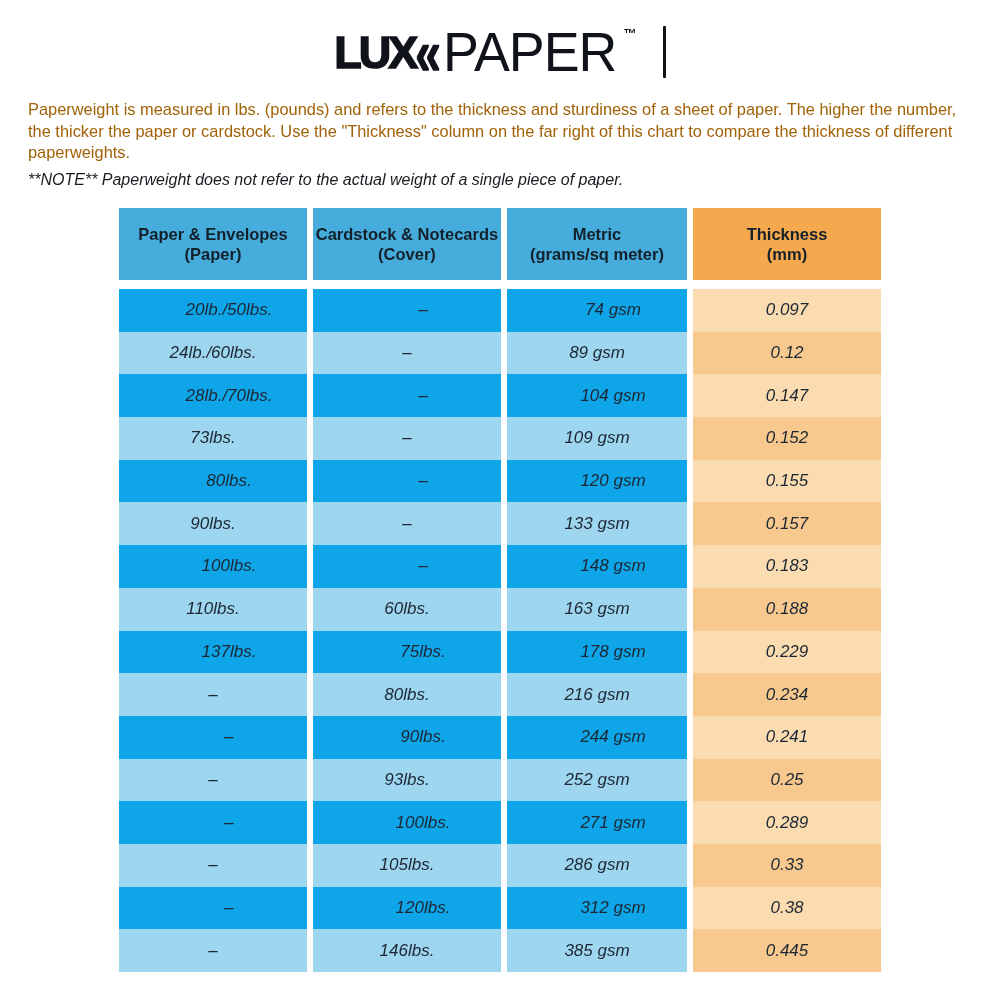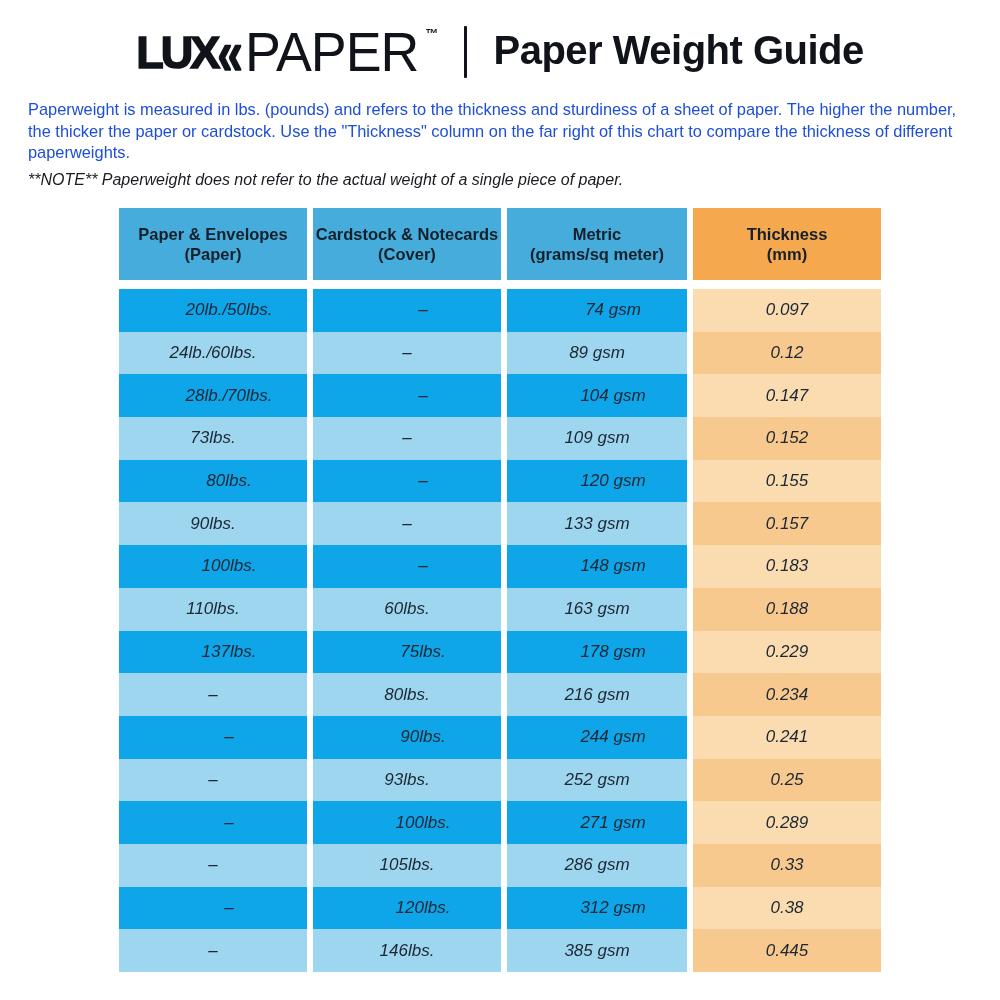--- a/index.html
+++ b/index.html
@@ -29,21 +29,21 @@
   }
   .logo-tm{font-size:13px;font-weight:bold;align-self:flex-start;margin-top:2px;}
   .brand-divider{width:3px;height:52px;background:#101319;border-radius:1px;}
   .page-title{
     font-size:40px;font-weight:bold;letter-spacing:-.5px;color:#101319;line-height:1;
     padding-bottom:4px;
   }
   
   .intro{
     position:absolute;top:99px;left:28px;width:950px;
-    font-size:16.4px;line-height:21.5px;color:#1d4ed8;
+    font-size:16.4px;line-height:21.5px;color:#a16207;
   }
   .note{
     position:absolute;top:171px;left:28px;width:950px;
     font-size:16px;font-style:italic;color:#181b20;
   }
   
   .tbl{position:absolute;top:208px;left:119px;width:636px;}
   .thead,.trow{
     display:grid;grid-template-columns:188px 188px 180px 188px;column-gap:6px;
   }
@@ -68,21 +68,20 @@
 <body>
 
 <div class="brand-bar">
   <div class="logo">
     <span class="logo-lux">LUX</span>
     <span class="logo-chevrons">«</span>
     <span class="logo-paper">PAPER</span>
     <span class="logo-tm">™</span>
   </div>
   <div class="brand-divider"></div>
-  <div class="page-title">Paper Weight Guide</div>
 </div>
 
 <div class="intro">Paperweight is measured in lbs. (pounds) and refers to the thickness and sturdiness of a sheet of paper. The higher the number, the thicker the paper or cardstock. Use the "Thickness" column on the far right of this chart to compare the thickness of different paperweights.</div>
 <div class="note">**NOTE** Paperweight does not refer to the actual weight of a single piece of paper.</div>
 
 <div class="tbl">
   <div class="thead">
     <div class="th th-blue">
       <span>Paper &amp; Envelopes</span>
       <span>(Paper)</span>

